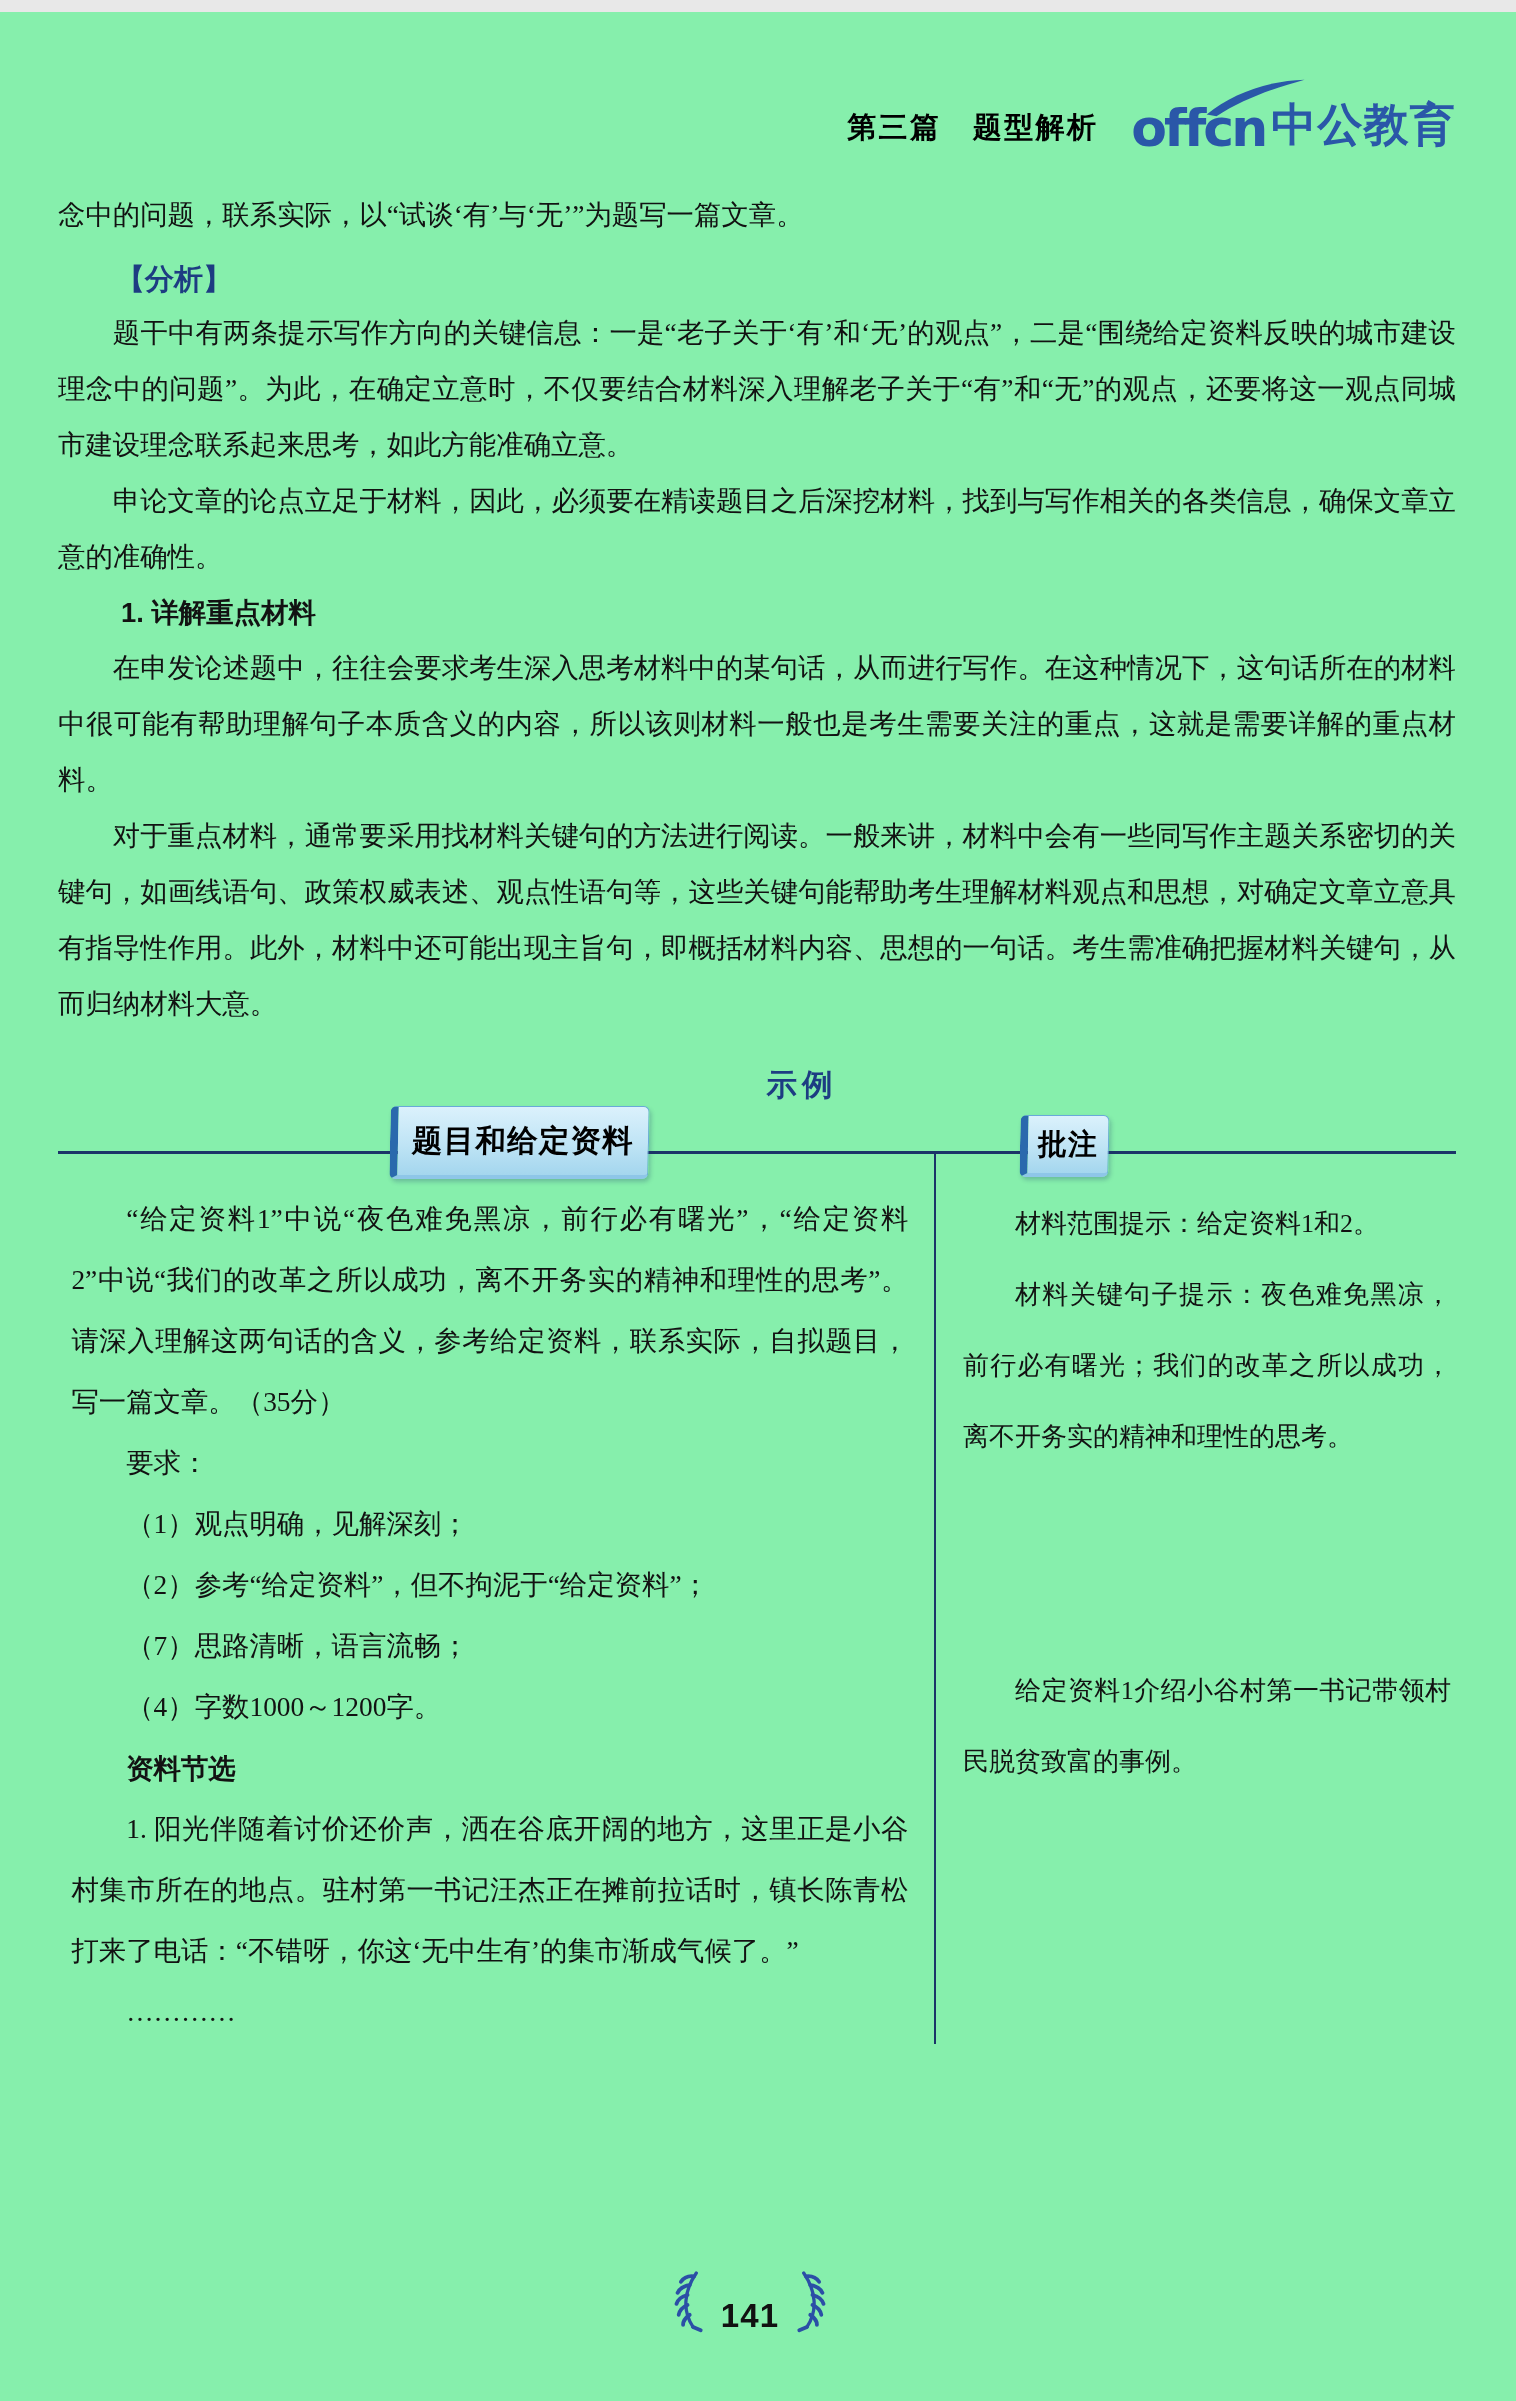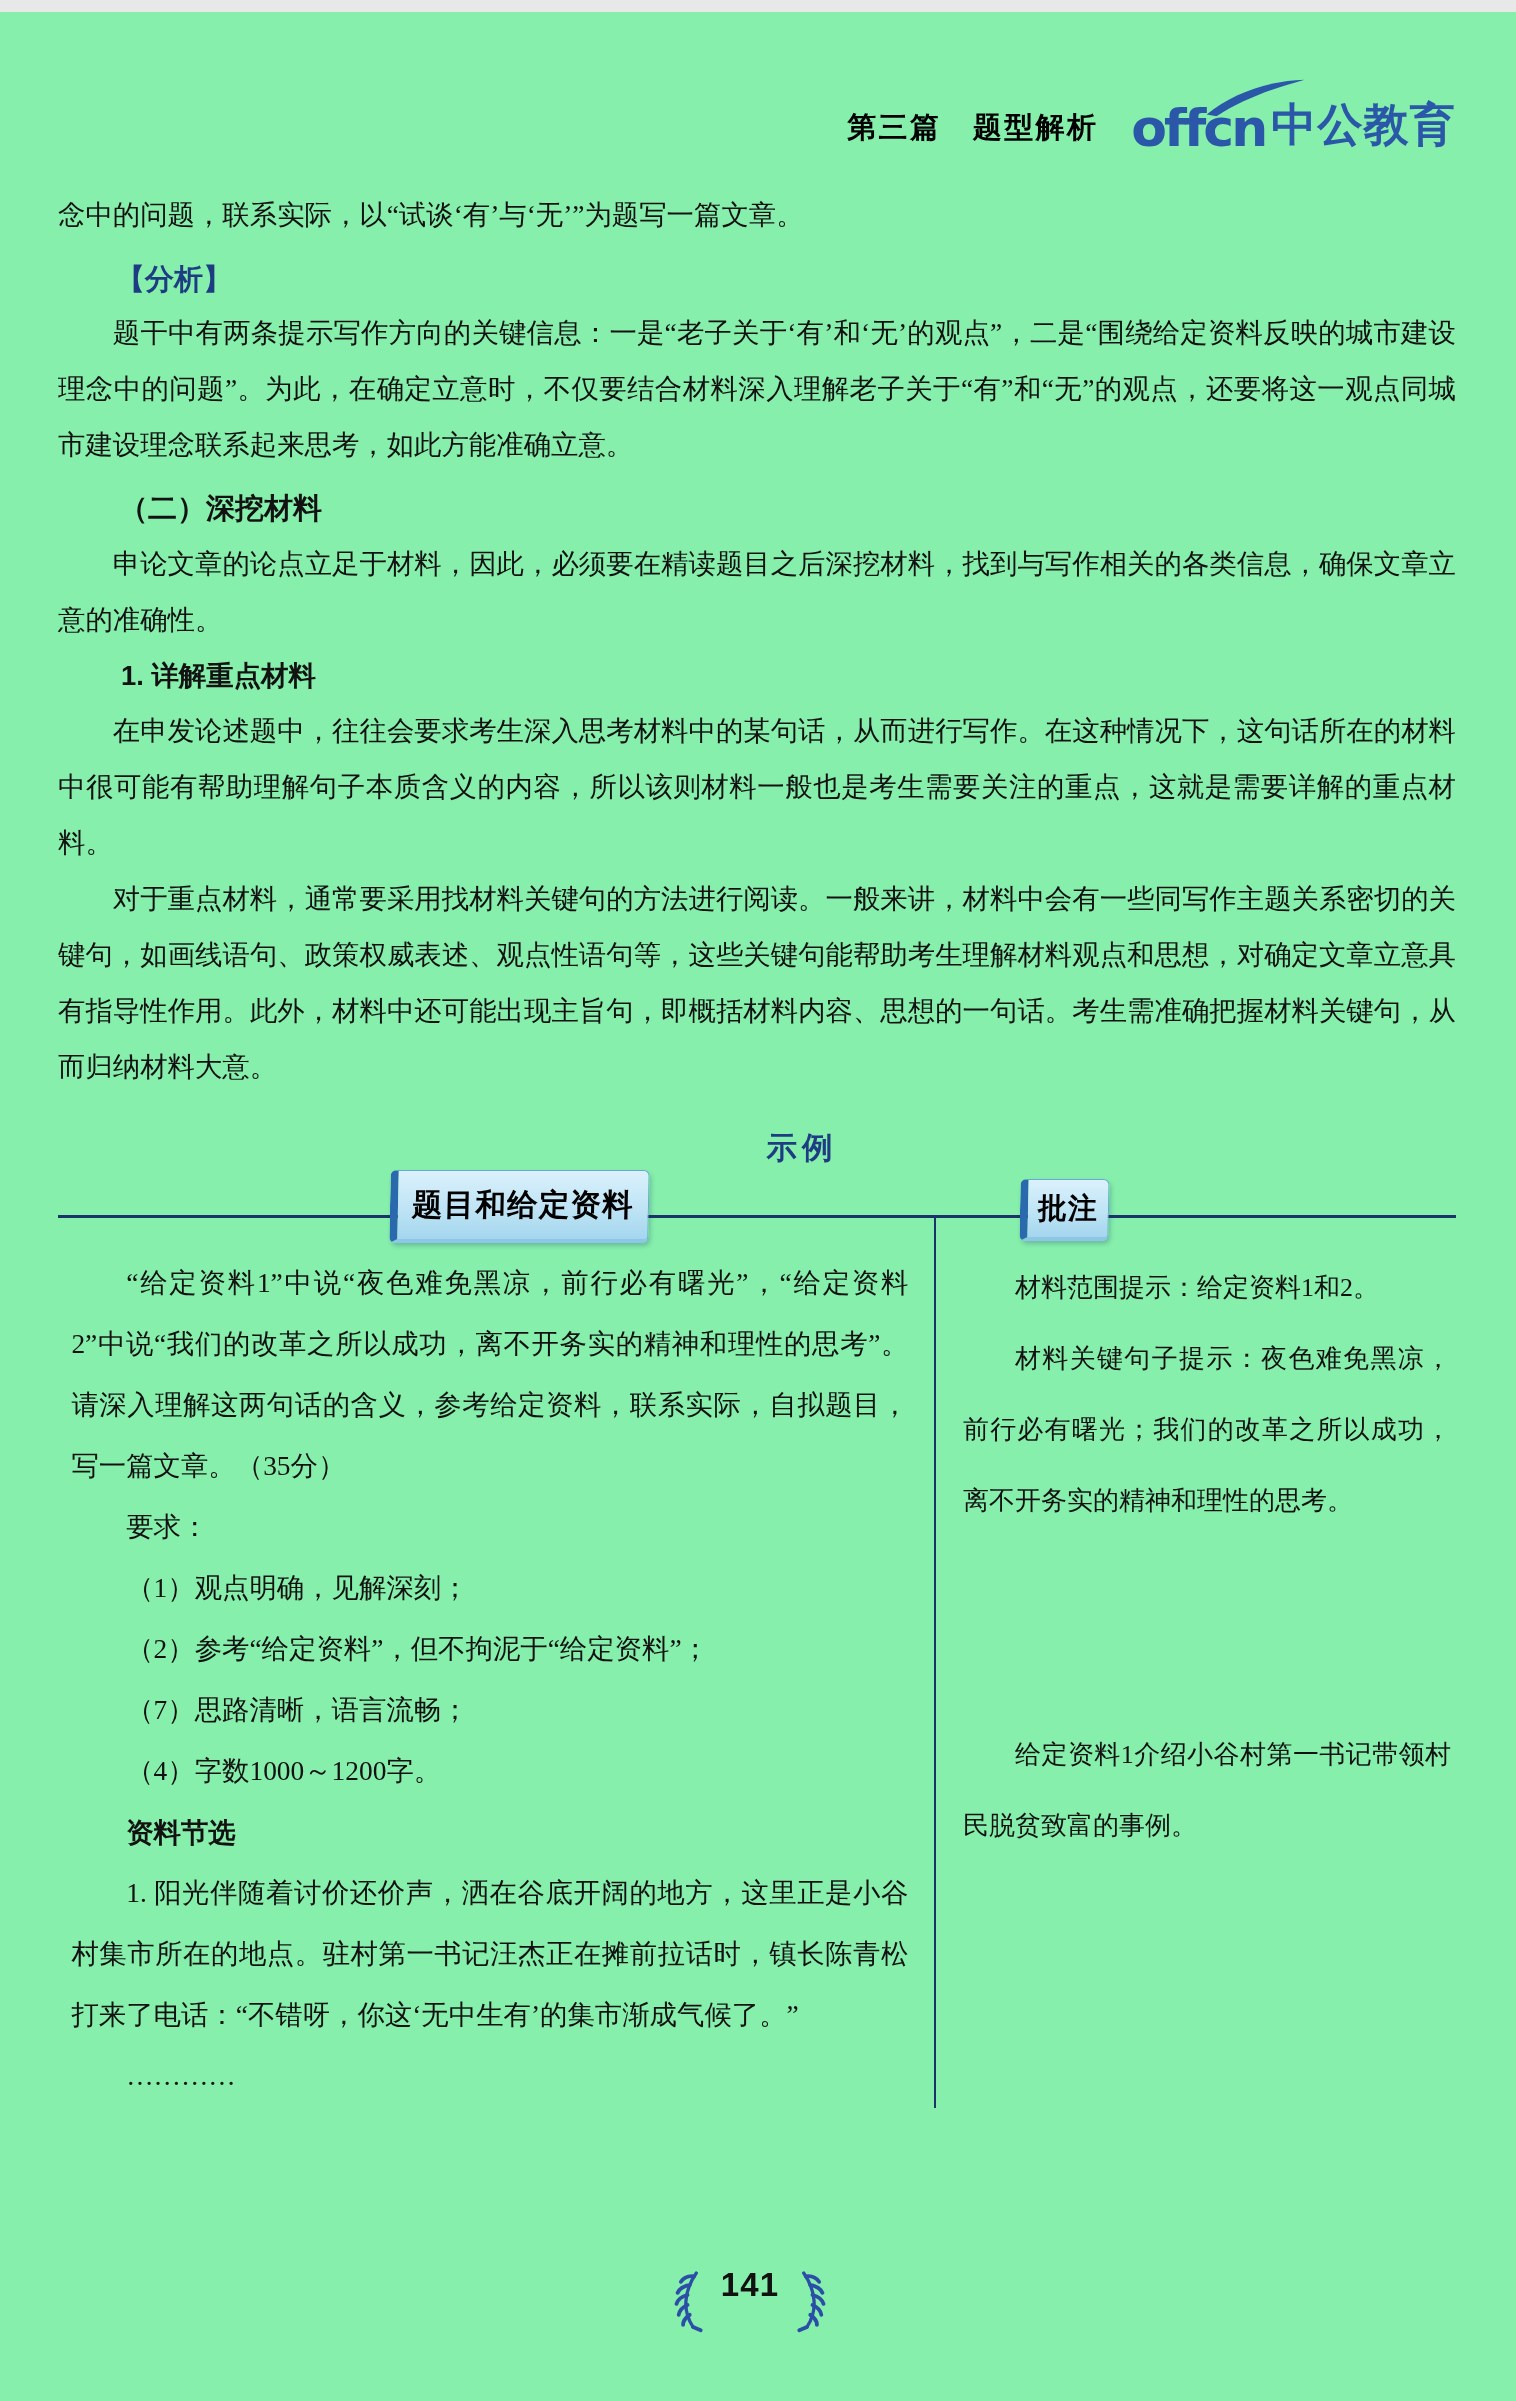--- a/index.html
+++ b/index.html
@@ -98,21 +98,21 @@
   .a-para{
     font-size:26px;line-height:71px;margin:0;
     text-indent:2em;text-align:justify;
     font-family:"Liberation Serif", serif;
   }
   .note3{margin-top:183px;}
 
   
   .page-footer{
     position:absolute;left:0;right:16px;bottom:78px;
-    display:flex;justify-content:center;align-items:flex-start;gap:17px;
+    display:flex;justify-content:center;align-items:flex-end;gap:17px;
   }
   .page-number{
     font-family:"Liberation Sans", sans-serif;
     font-size:33px;font-weight:bold;color:#111;letter-spacing:1.2px;
   }
   .laurel{width:33px;height:69px;}
   .laurel-right{transform:scaleX(-1);}
 </style>
 </head>
 <body>
@@ -130,21 +130,20 @@
         <span class="logo-cn">中公教育</span>
       </div>
     </header>
 
     <p class="body-para no-indent">念中的问题，联系实际，以“试谈‘有’与‘无’”为题写一篇文章。</p>
 
     <p class="analysis-label">【分析】</p>
 
     <p class="body-para">题干中有两条提示写作方向的关键信息：一是“老子关于‘有’和‘无’的观点”，二是“围绕给定资料反映的城市建设理念中的问题”。为此，在确定立意时，不仅要结合材料深入理解老子关于“有”和“无”的观点，还要将这一观点同城市建设理念联系起来思考，如此方能准确立意。</p>
 
-    <h2 class="section-heading">（二）深挖材料</h2>
 
     <p class="body-para">申论文章的论点立足于材料，因此，必须要在精读题目之后深挖材料，找到与写作相关的各类信息，确保文章立意的准确性。</p>
 
     <h3 class="sub-heading">1. 详解重点材料</h3>
 
     <p class="body-para">在申发论述题中，往往会要求考生深入思考材料中的某句话，从而进行写作。在这种情况下，这句话所在的材料中很可能有帮助理解句子本质含义的内容，所以该则材料一般也是考生需要关注的重点，这就是需要详解的重点材料。</p>
 
     <p class="body-para">对于重点材料，通常要采用找材料关键句的方法进行阅读。一般来讲，材料中会有一些同写作主题关系密切的关键句，如画线语句、政策权威表述、观点性语句等，这些关键句能帮助考生理解材料观点和思想，对确定文章立意具有指导性作用。此外，材料中还可能出现主旨句，即概括材料内容、思想的一句话。考生需准确把握材料关键句，从而归纳材料大意。</p>
 
     <div class="example-marker">

